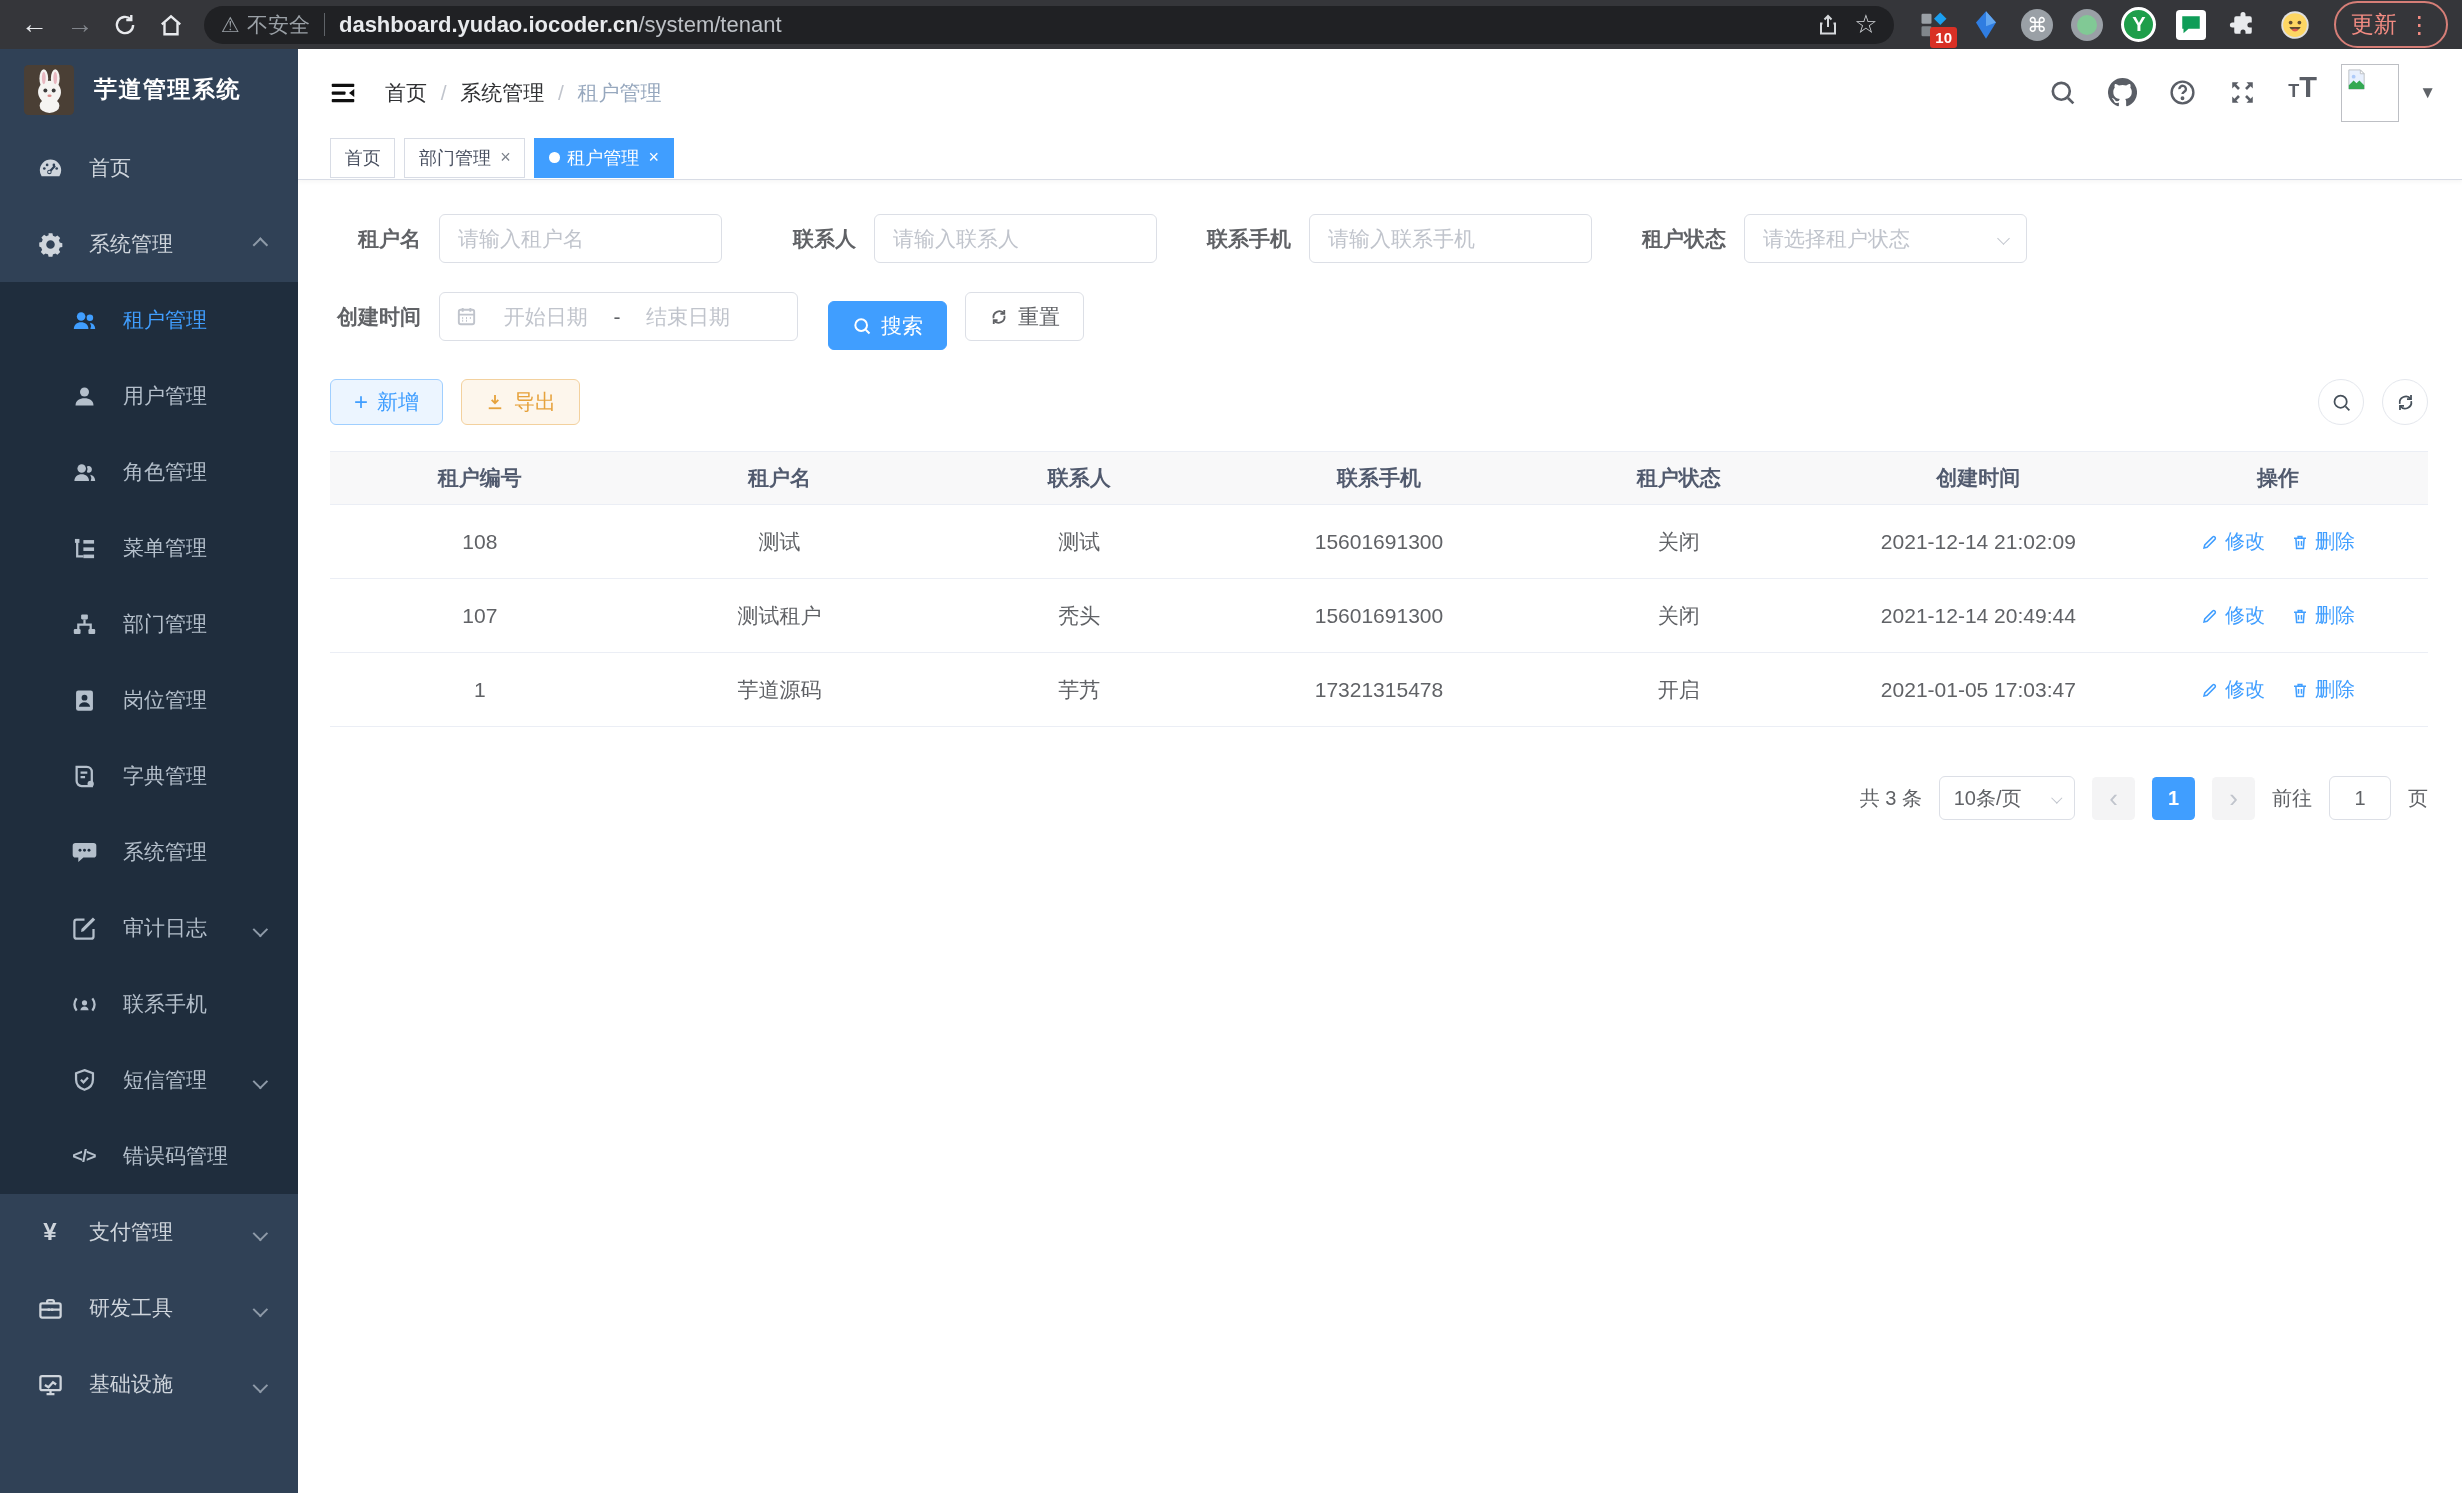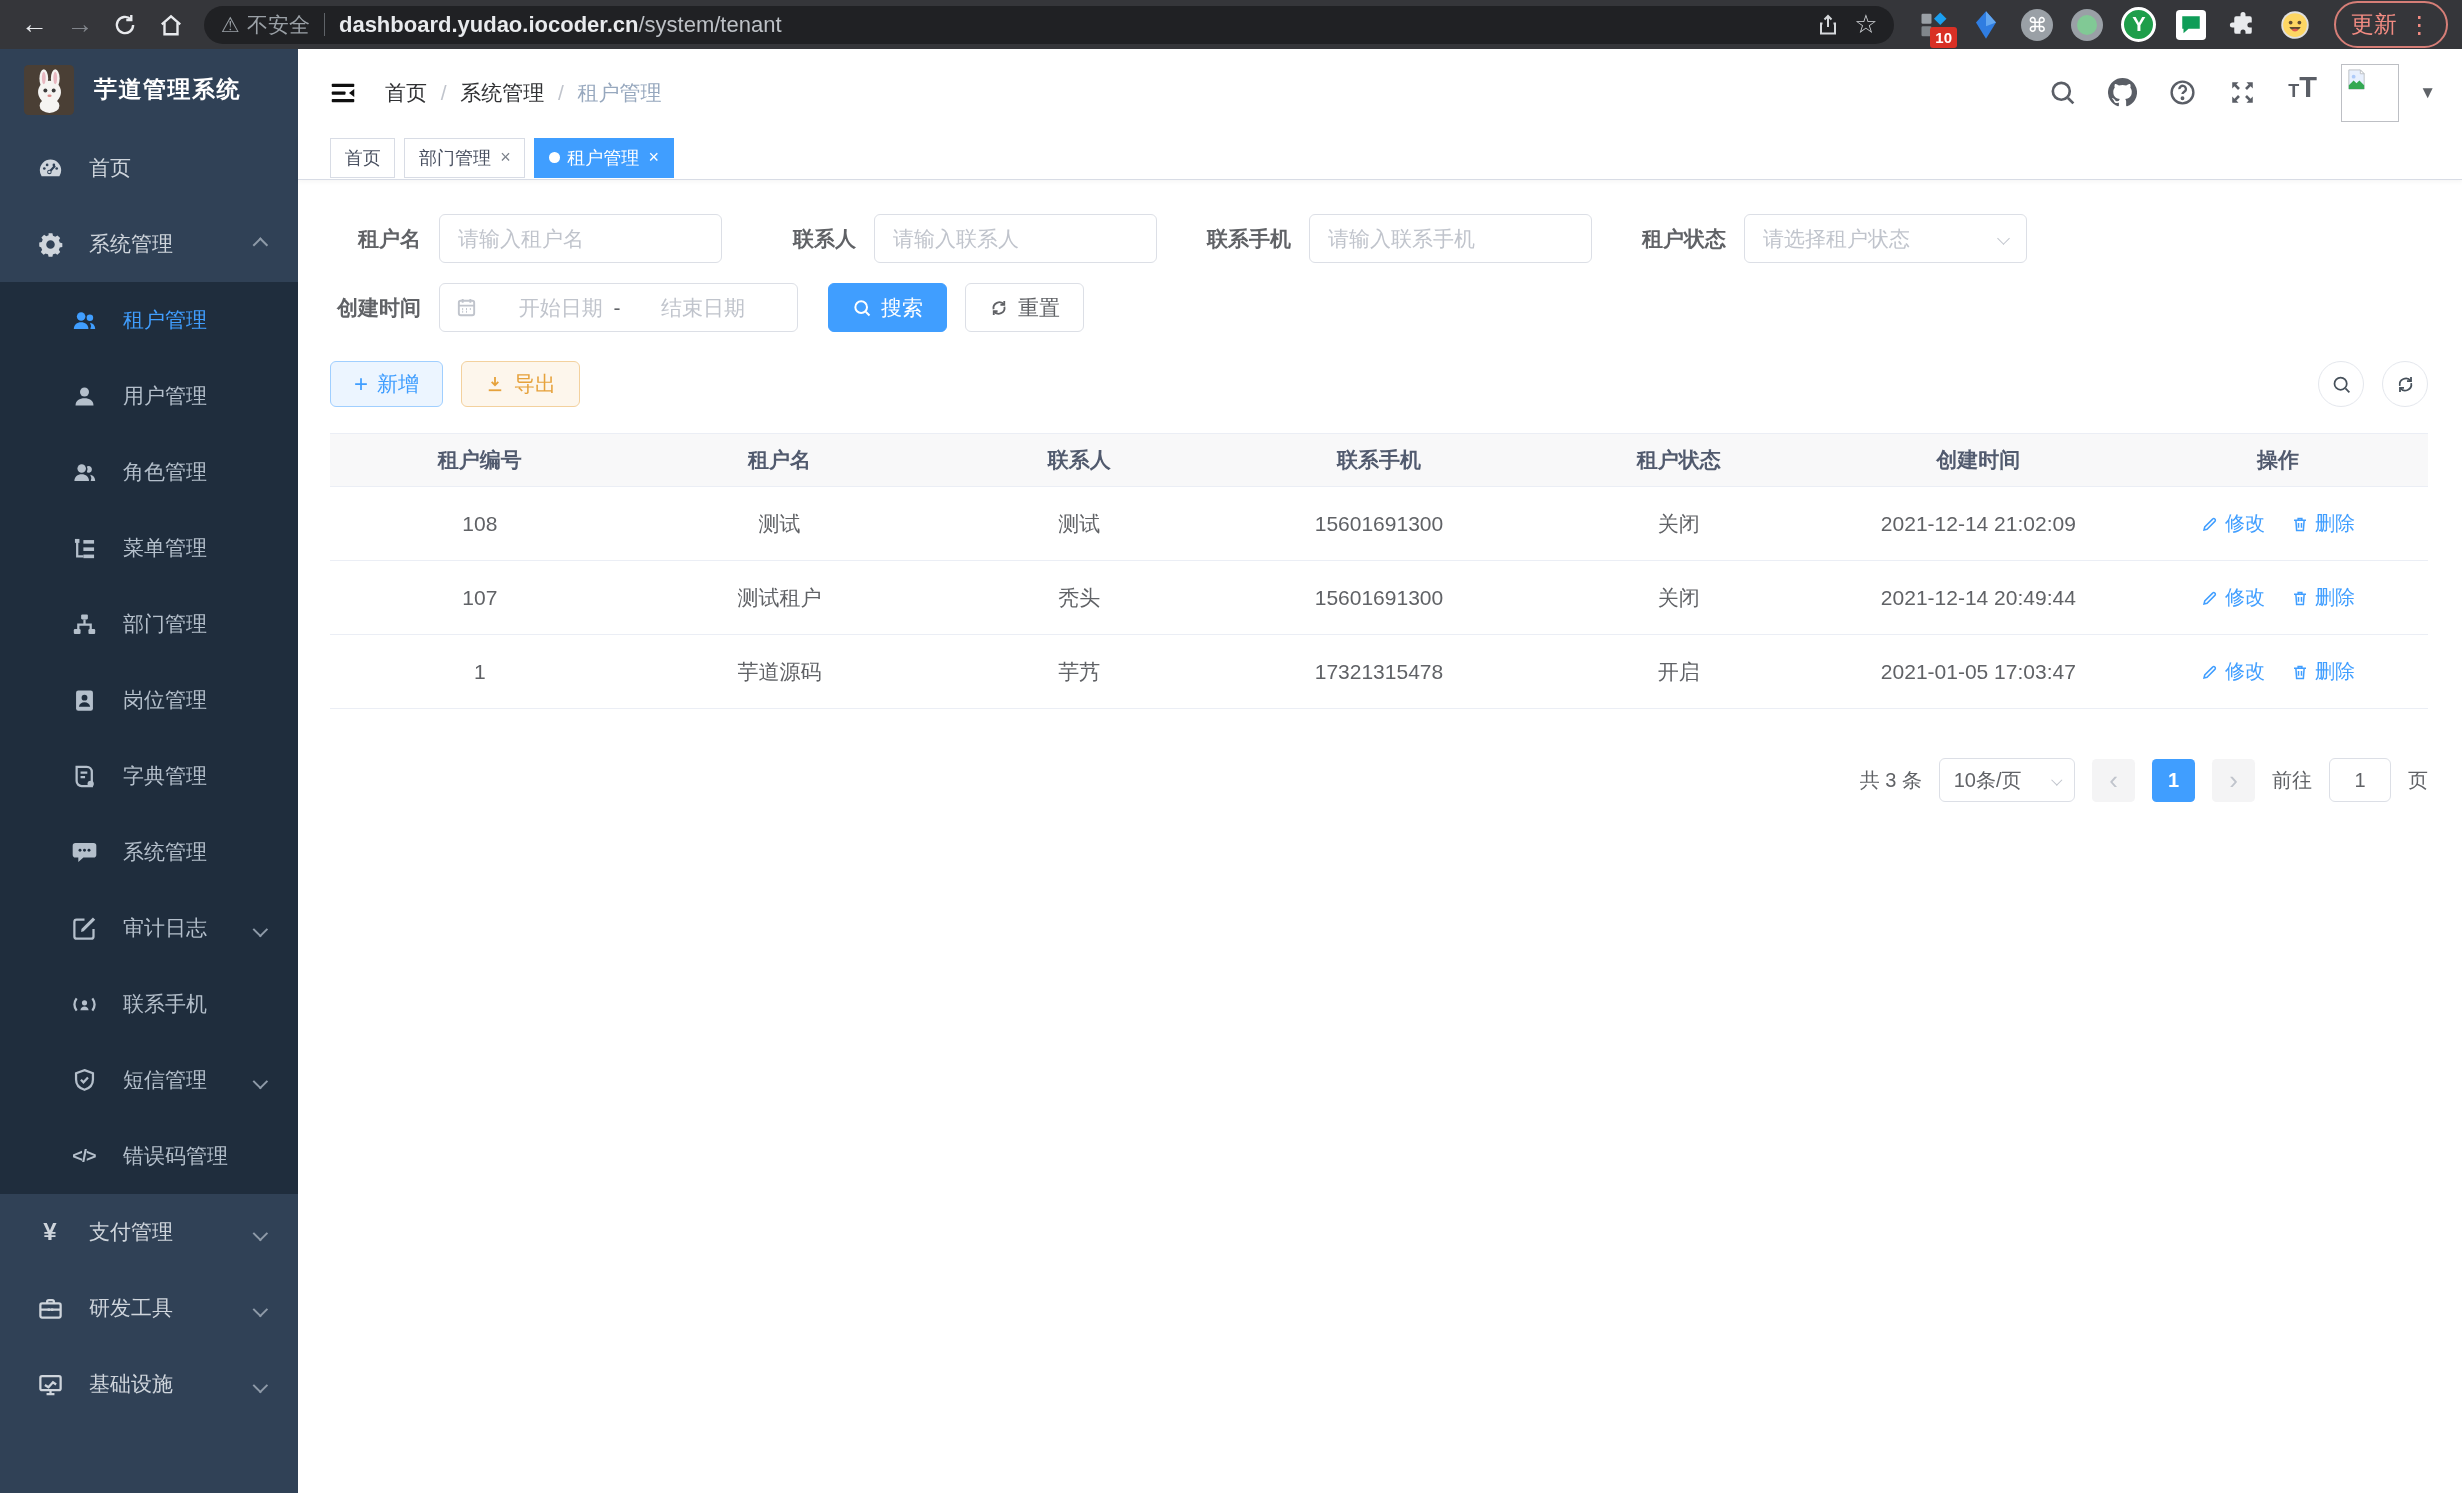--- a/index.html
+++ b/index.html
@@ -100,33 +100,33 @@
   .f-input { width:283px; height:49px; border:1.5px solid #dcdfe6; border-radius:6px;
     font-size:21px; color:#606266; padding:0 18px; outline:none;
     font-family:"Liberation Sans","DejaVu Sans",sans-serif; }
   .f-input::placeholder { color:#c0c4cc; }
   .f-select { width:283px; height:49px; border:1.5px solid #dcdfe6; border-radius:6px;
     display:flex; align-items:center; padding:0 18px; font-size:21px; color:#c0c4cc; cursor:pointer; }
   .f-select .chev { margin-left:auto; width:9px; height:9px; border-width:1.5px; color:#c0c4cc; }
   .date-range { width:359px; height:49px; border:1.5px solid #dcdfe6; border-radius:6px;
     display:flex; align-items:center; padding:0 15px; gap:10.7px; }
   .date-range svg { width:23px; height:23px; color:#c0c4cc; flex:0 0 auto; }
-  .date-in { border:none; outline:none; width:114px; font-size:21px; color:#be185d; text-align:right;
+  .date-in { border:none; outline:none; width:114px; font-size:21px; color:#be185d; text-align:center;
     font-family:"Liberation Sans","DejaVu Sans",sans-serif; }
   .date-in::placeholder { color:#c0c4cc; }
   .date-sep { color:#606266; font-size:21px; }
   .btn { display:inline-flex; align-items:center; justify-content:center; gap:9px;
     height:49px; padding:0 23px; border-radius:6px; font-size:21px; cursor:pointer;
     border:1.5px solid #dcdfe6; background:#fff; color:#606266; white-space:nowrap; }
   .btn svg { width:20px; height:20px; }
   .btn.primary { background:#409eff; border-color:#409eff; color:#fff; }
   .btn.plain-primary { background:#ecf5ff; border-color:#a0cfff; color:#409eff; height:46px; }
   .btn.plain-warning { background:#fdf6ec; border-color:#f3d19e; color:#e6a23c; height:46px; }
   .btn .plus { font-size:24px; line-height:1; }
-  .ml40 { margin-left:30px; } .ml24 { margin-left:18px; }
+  .ml40 { margin-left:30px;margin-top:18px; } .ml24 { margin-left:18px; }
 
   .toolbar-row { display:flex; align-items:center; margin-top:29px; }
   .circle-btns { margin-left:auto; display:flex; gap:18px; }
   .circle-btn { width:46px; height:46px; border-radius:50%; border:1.5px solid #e4e7ed;
     background:#fff; display:flex; align-items:center; justify-content:center; color:#46505a; cursor:pointer; }
   .circle-btn svg { width:21px; height:21px; }
 
   
   .data-table { width:100%; border-collapse:collapse; table-layout:fixed; margin-top:26px;
     border-top:1.5px solid #ebeef5; }

